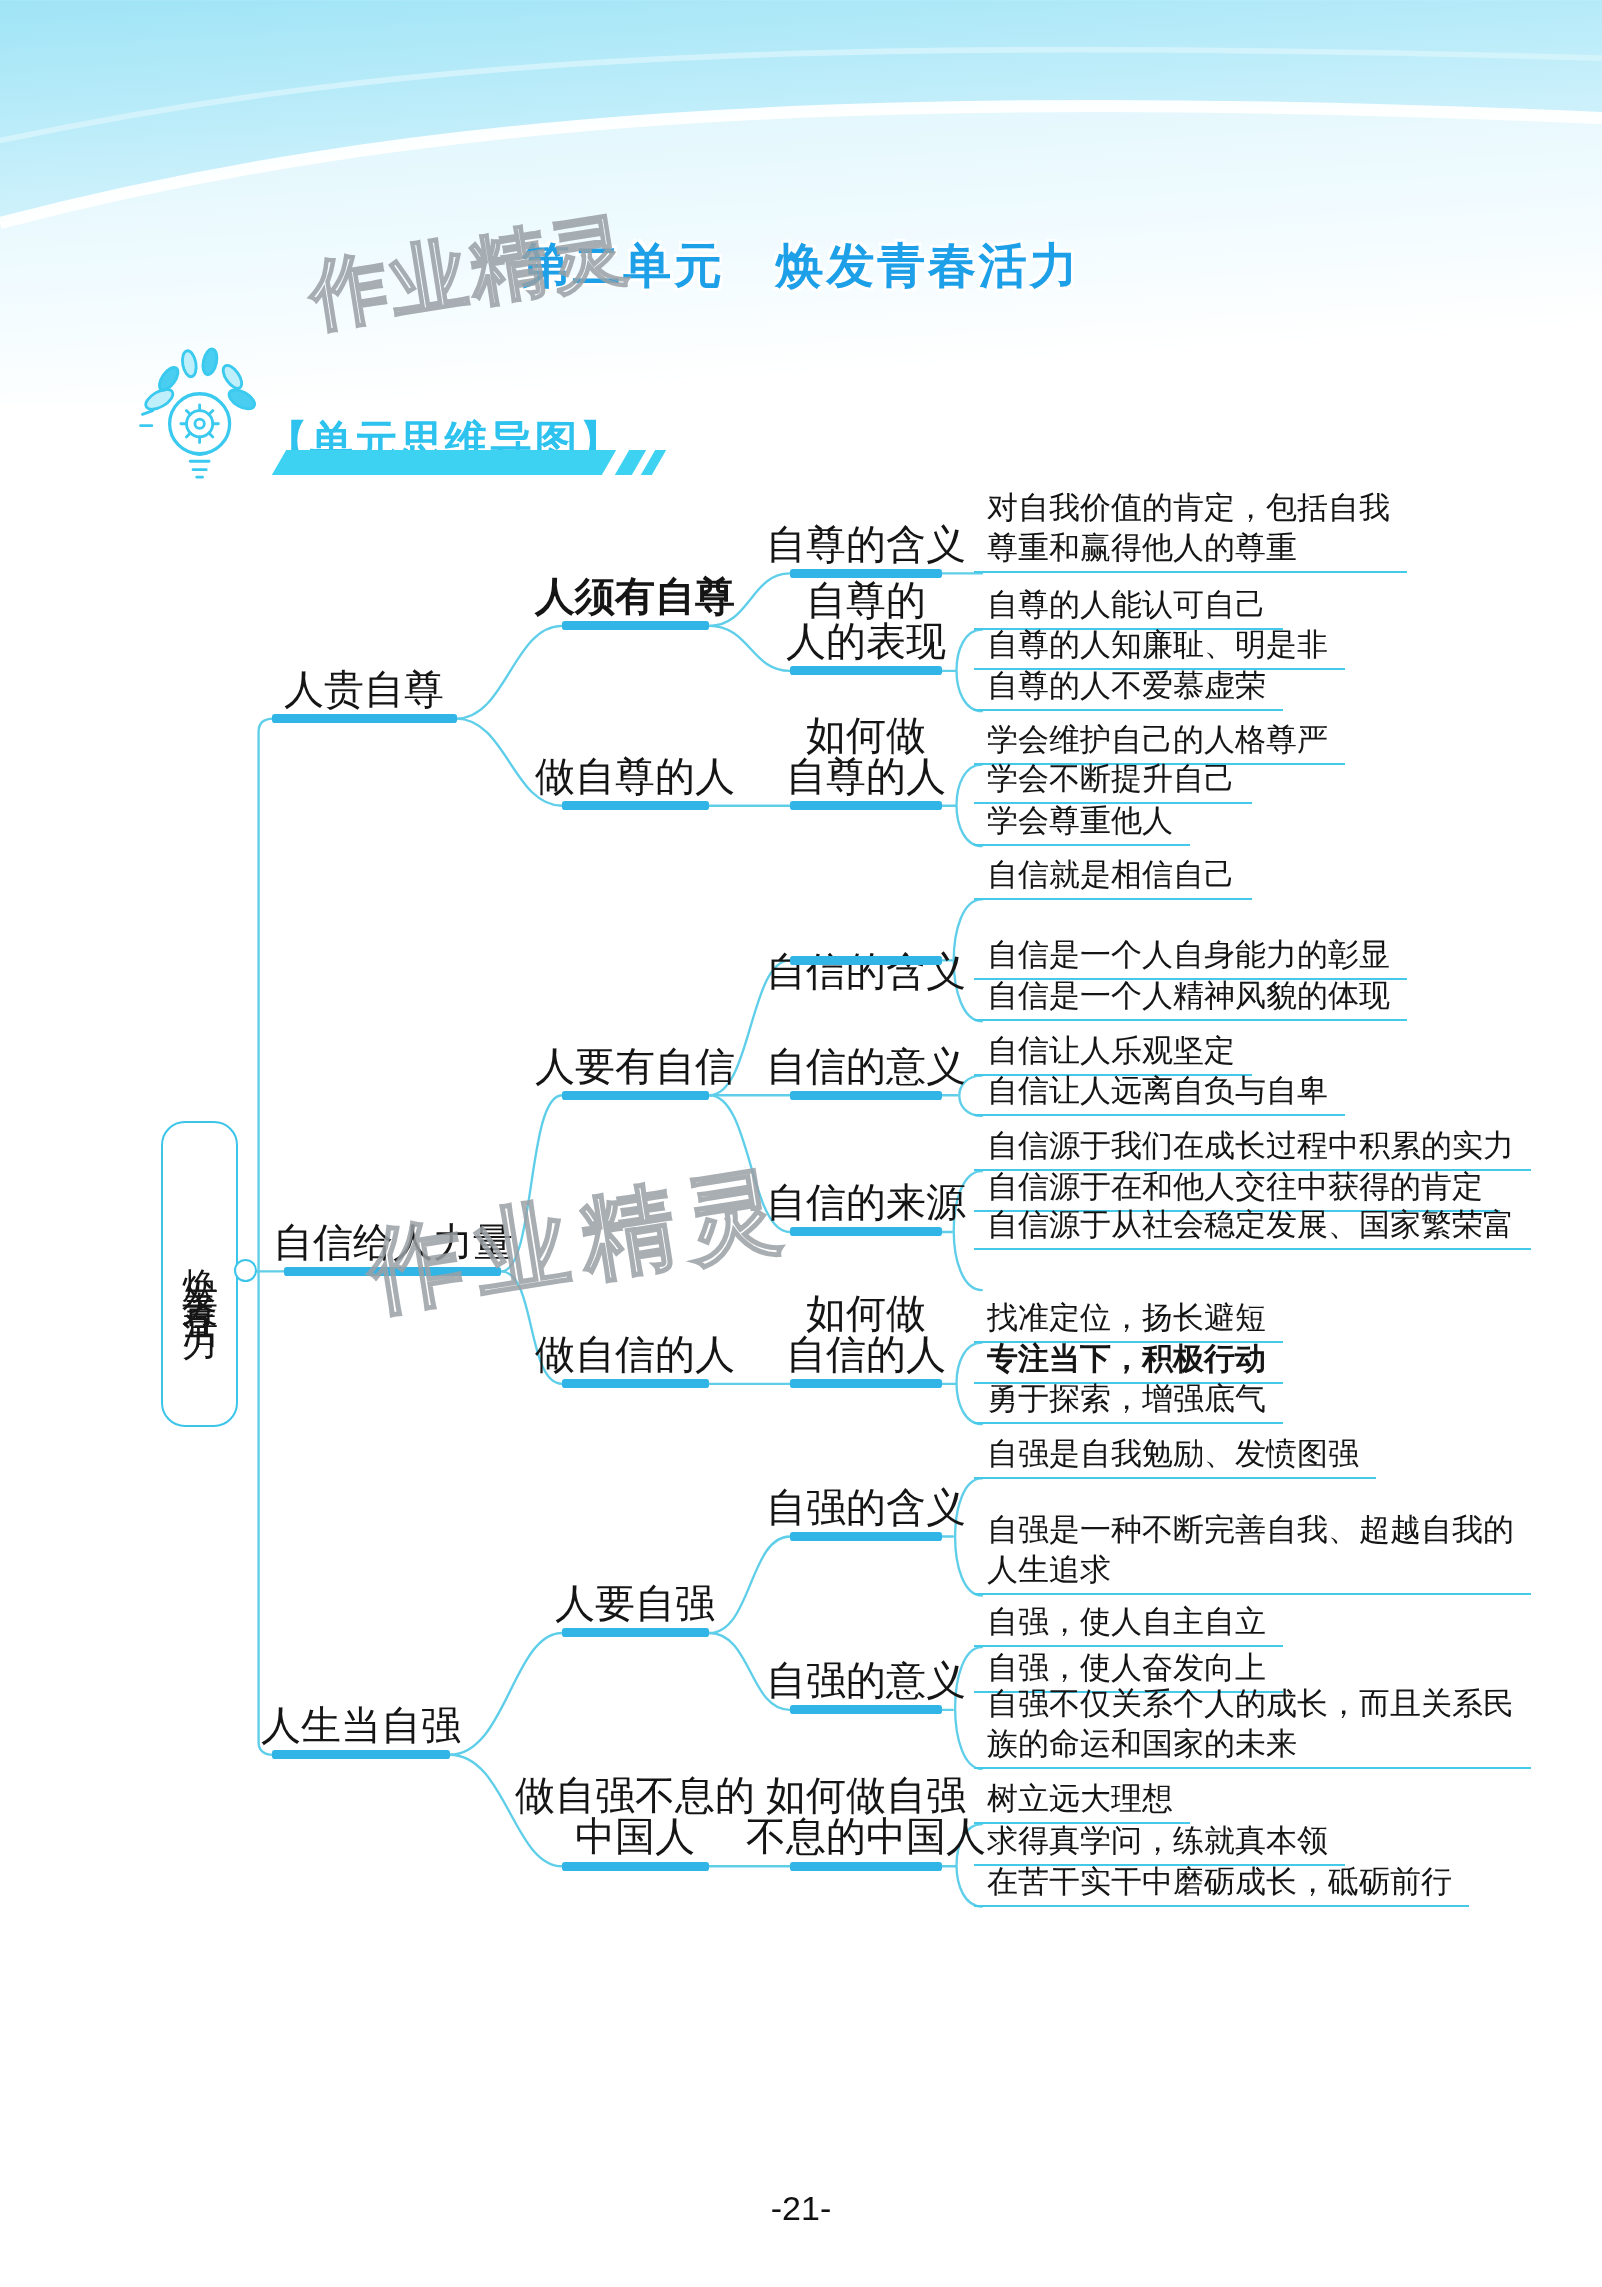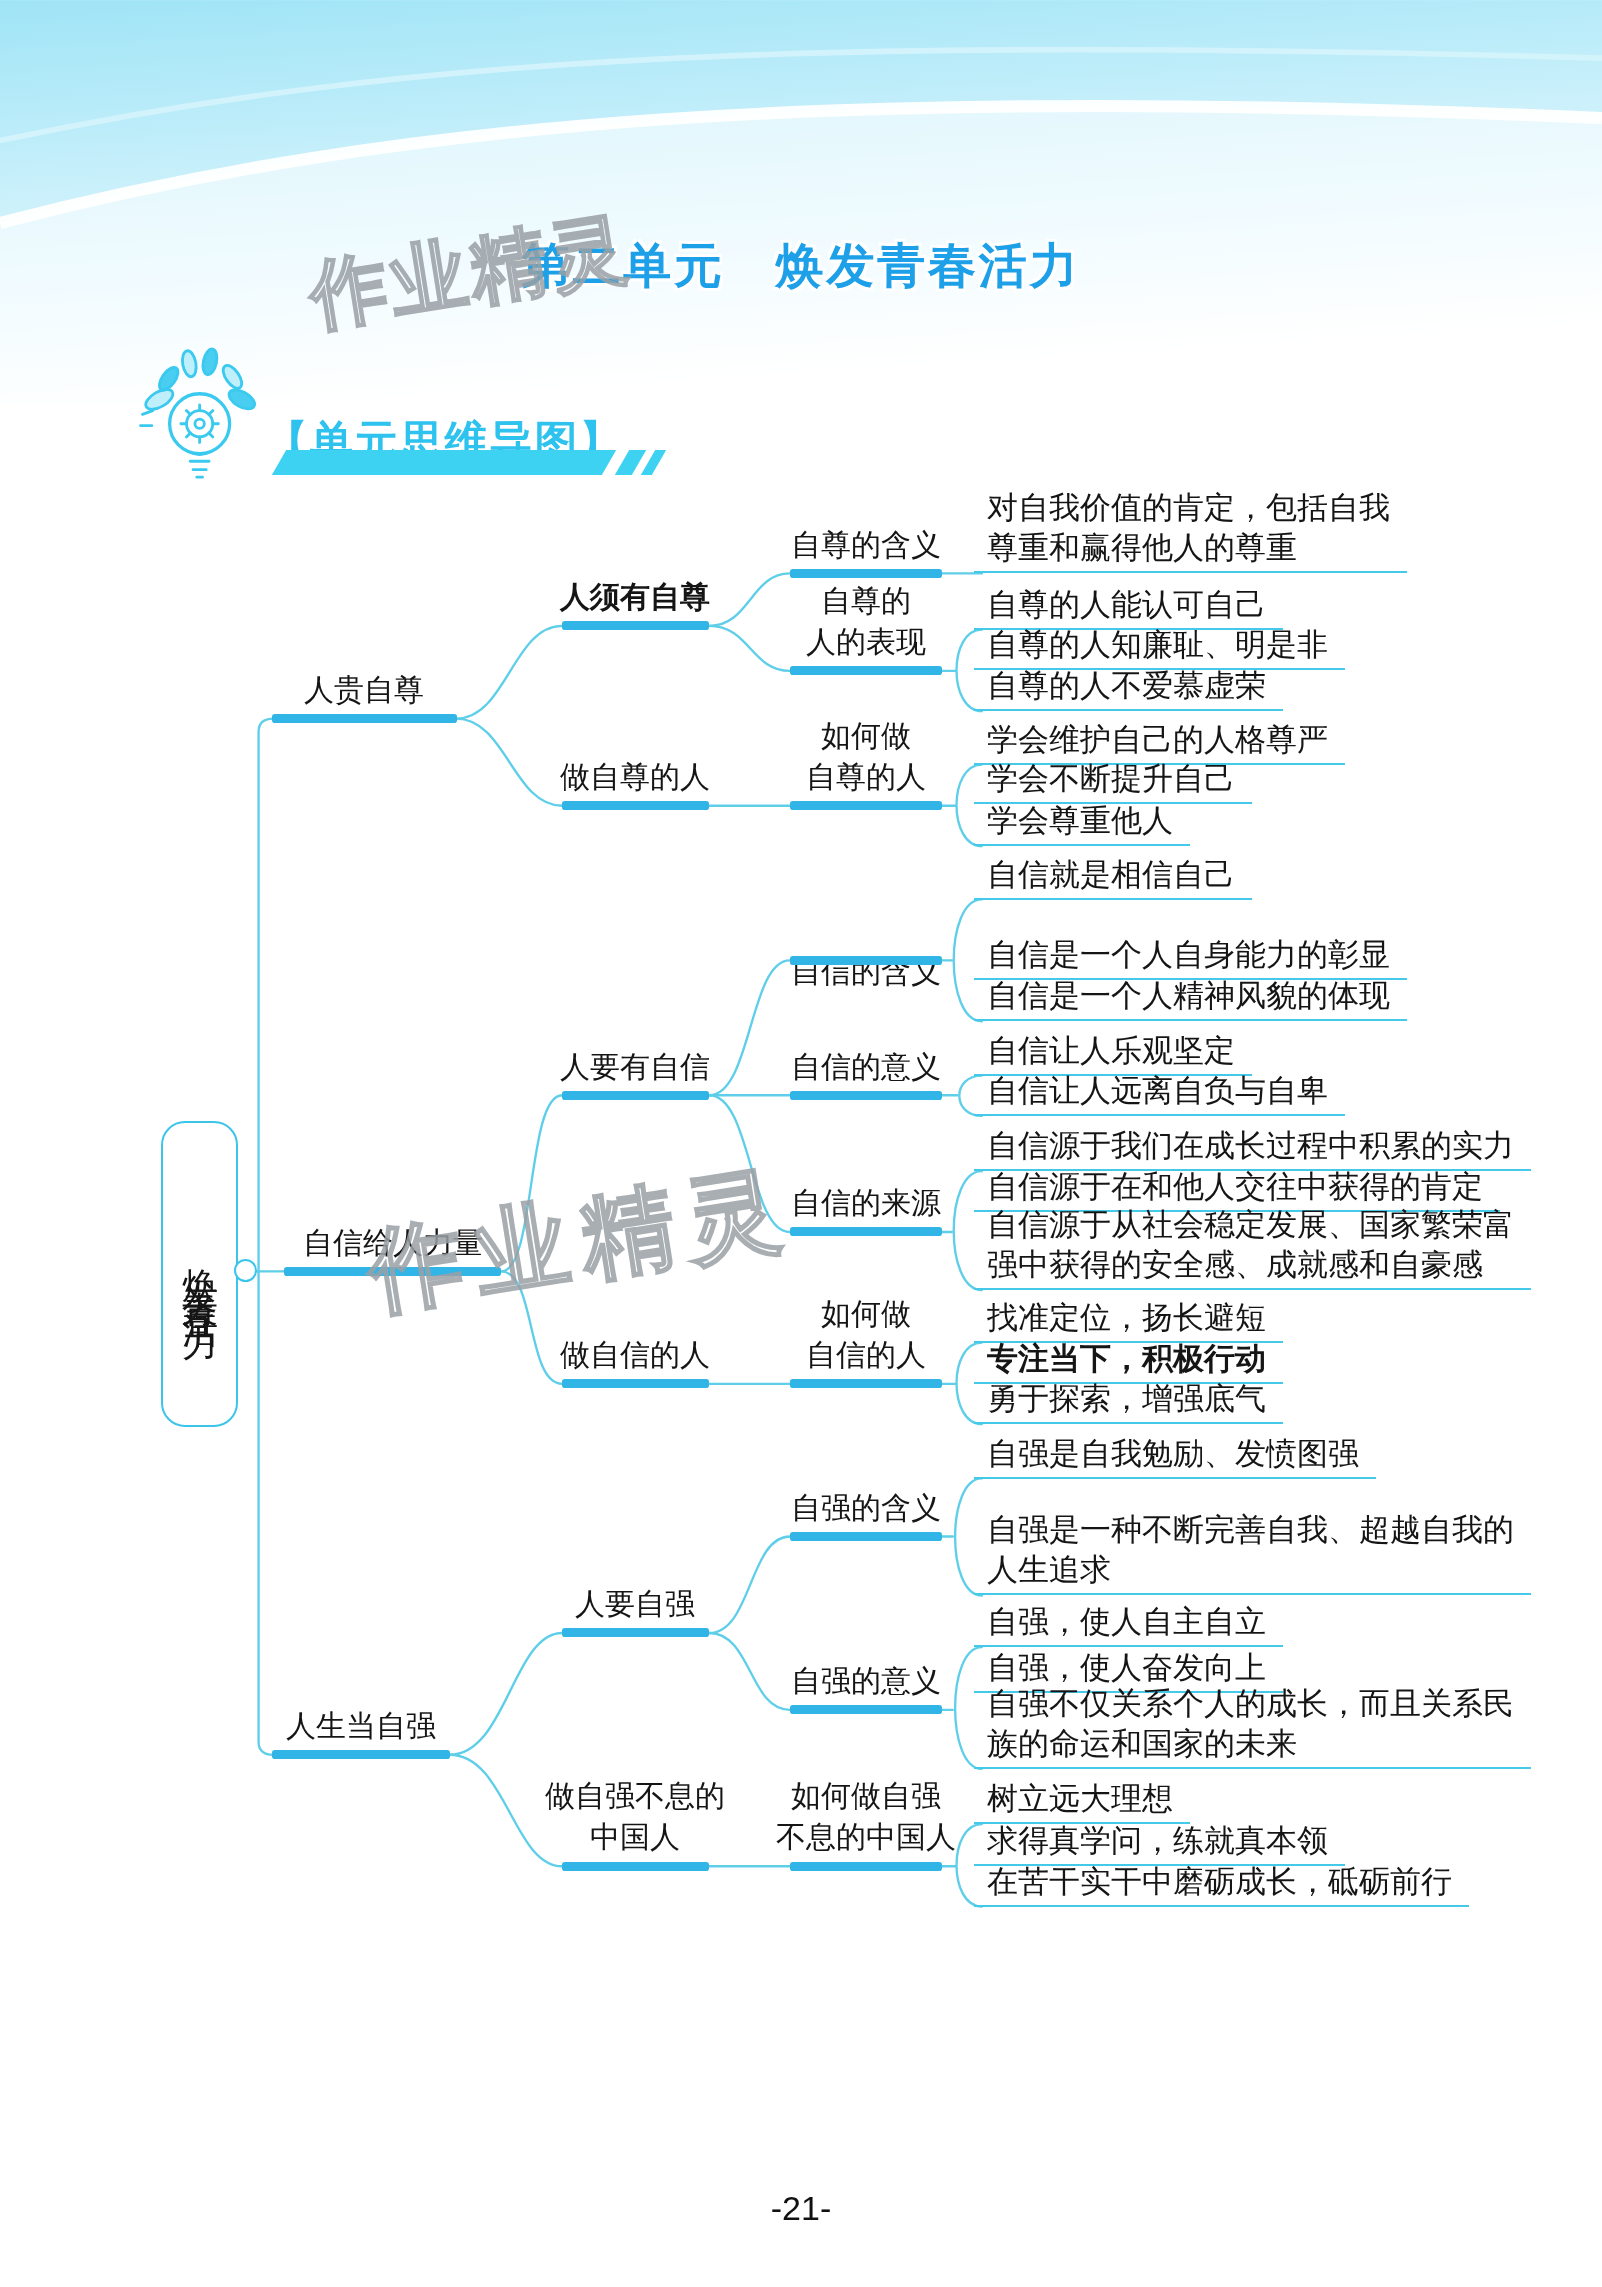--- a/index.html
+++ b/index.html
@@ -20,21 +20,21 @@
   
   .sec-title{position:absolute;top:371px;left:265px;font-size:43px;font-weight:bold;color:#2ec2ee;
       font-family:"Liberation Sans",sans-serif;letter-spacing:1.9px;white-space:nowrap;margin-top:42px;}
   .sec-bar{position:absolute;top:450px;left:279px;width:330px;height:25px;background:#3dd2f1;
       transform:skewX(-30deg);}
   .sec-stripe{position:absolute;top:450px;height:25px;background:#3dd2f1;transform:skewX(-30deg);}
   
   .mindmap{position:absolute;left:0;top:0;width:1602px;height:2287px;}
   .conn{position:absolute;left:0;top:0;}
   .bar{position:absolute;height:9.4px;background:#31b5e7;border-radius:2.8px;}
-  .lbl{position:absolute;transform:translateX(-50%);text-align:center;font-size:30px;line-height:41px;
+  .lbl{position:absolute;transform:translateX(-50%);text-align:center;font-size:40px;line-height:41px;
       color:#151515;white-space:nowrap;}
   .leaf{position:absolute;font-size:31px;line-height:40px;color:#151515;white-space:nowrap;
       border-bottom:2.8px solid #45c9e9;padding:1.9px 17px 2.8px 13px;}
   .root-box{position:absolute;left:161px;top:1121px;width:73px;height:302px;border:2.8px solid #3cc5ea;
       border-radius:24px;display:flex;align-items:center;justify-content:center;background:#fff;}
   .root-text{writing-mode:vertical-rl;font-size:36px;letter-spacing:11.2px;color:#151515;}
   .root-dot{position:absolute;left:234px;top:1259px;width:19px;height:19px;background:#fff;
       border:2.8px solid #3cc5ea;border-radius:50%;z-index:2;}
   
   .page-num{position:absolute;top:2189px;left:50%;transform:translateX(-50%);
@@ -266,21 +266,20 @@
       </div>
 
     <div class="leaf" style="left:974px;top:1124px;">
         <div>自信源于我们在成长过程中积累的实力</div>
       </div>
     <div class="leaf" style="left:974px;top:1165px;">
         <div>自信源于在和他人交往中获得的肯定</div>
       </div>
     <div class="leaf" style="left:974px;top:1203px;">
       <div>自信源于从社会稳定发展、国家繁荣富</div>
-      <div>强中获得的安全感、成就感和自豪感</div>
     </div>
 
     <div class="leaf" style="left:974px;top:1296px;">
         <div>找准定位，扬长避短</div>
       </div>
     <div class="leaf" style="left:974px;top:1337px;font-weight:bold;">
         <div>专注当下，积极行动</div>
       </div>
     <div class="leaf" style="left:974px;top:1377px;">
         <div>勇于探索，增强底气</div>

